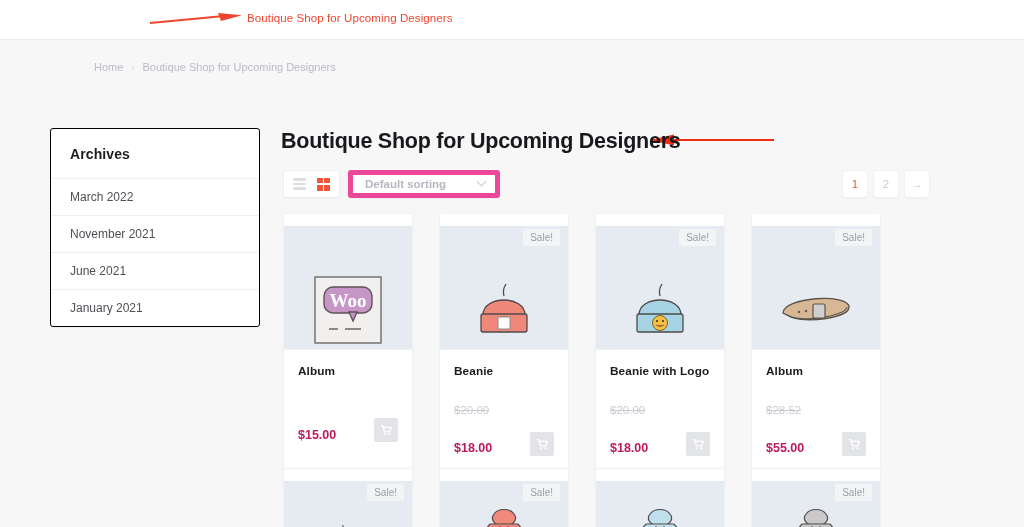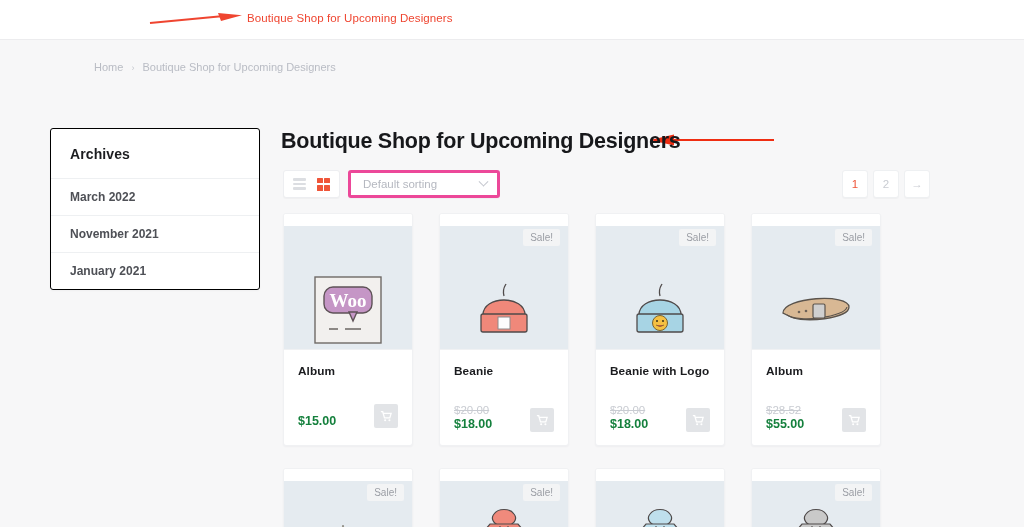--- a/index.html
+++ b/index.html
@@ -60,21 +60,20 @@
   .sidebar-title {
     font-size: 14px; font-weight: bold; color: #1c1d20;
     padding: 17px 19px 16px 19px;
     letter-spacing: .1px;
   }
   .archive-item {
     font-size: 12px; color: #4e5056;
     padding: 11px 19px 11px 19px;
     border-top: 1px solid #eef0f2;
     cursor: pointer;
-    font-weight: bold;
   }
 
   
   .main { position: absolute; left: 281px; top: 0; width: 695px; }
   .page-title {
     position: absolute; top: 89px; left: 0;
     font-size: 21.5px; font-weight: bold;
     color: #17181b; letter-spacing: -.25px;
     white-space: nowrap;
   }
@@ -93,25 +92,26 @@
   .icon-grid {
     width: 13px; height: 13px; margin-left: 11px;
     display: grid; grid-template-columns: 1fr 1fr; grid-template-rows: 1fr 1fr;
     gap: 1.6px; cursor: pointer;
   }
   .icon-grid i { display: block; background: #ef5539; border-radius: .5px; }
 
   .sorting {
     position: absolute; left: 67px; top: 0;
     width: 152px; height: 28px;
-    background: #fff; border: 3px solid #ec4899; border-radius: 3px;
+    background: #fff; border: 5px solid #ec4899; border-radius: 3px;
     box-shadow: 0 1px 1px rgba(20,25,40,.03);
     display: flex; align-items: center; justify-content: space-between;
     padding: 0 10px 0 12px;
     cursor: pointer;
+    font-weight: bold;
   }
   .sorting span { font-size: 11.5px; color: #b5b8c0; }
   .chev { width: 7px; height: 7px; border-right: 1.4px solid #c3c6cd; border-bottom: 1.4px solid #c3c6cd;
           transform: rotate(45deg) translate(-2px,-2px); }
 
   .pagination { position: absolute; right: 46px; top: 0; display: flex; gap: 5px; }
   .page-btn {
     width: 26px; height: 28px;
     background: #fff; border: 1px solid #eef0f2; border-radius: 3px;
     display: flex; align-items: center; justify-content: center;
@@ -155,21 +155,21 @@
     z-index: 3;
   }
   .card-body { padding: 14px 14px 13px 14px; border-top: 1px solid #f0f1f3; }
   .card-title { font-size: 11.8px; font-weight: bold; color: #1b1c1f; letter-spacing: .1px; }
   .card-foot {
     display: flex; align-items: flex-end; justify-content: space-between;
     margin-top: 26px;
   }
   .price-wrap { line-height: 1.15; }
   .price-old { font-size: 11.5px; color: #c9ccd2; text-decoration: line-through; display: block; }
-  .price-now { font-size: 12.5px; font-weight: bold; color: #15803d; display: block; }
+  .price-now { font-size: 12.5px; font-weight: bold; color: #be185d; display: block; margin-top: 24px; }
   .cart-btn {
     width: 24px; height: 24px; background: #e2e4e7; border-radius: 2px;
     display: flex; align-items: center; justify-content: center; cursor: pointer;
   }
 
   
   .grid-row2 {
     position: absolute; top: 428px; left: 2px;
     width: 648px;
     display: grid; grid-template-columns: repeat(4, 130px); gap: 0 26px;
@@ -201,20 +201,21 @@
   <div class="breadcrumb">
     <span class="crumb-link">Home</span>
     <span class="crumb-sep">›</span>
     <span>Boutique Shop for Upcoming Designers</span>
   </div>
 
   <aside class="sidebar">
     <div class="sidebar-title">Archives</div>
     <div class="archive-item">March 2022</div>
     <div class="archive-item">November 2021</div>
+    <div class="archive-item">June 2021</div>
     <div class="archive-item">January 2021</div>
   </aside>
 
   <main class="main">
 
     <h1 class="page-title">Boutique Shop for Upcoming Designers</h1>
 
     <div class="toolbar">
 
       <div class="view-toggle">

